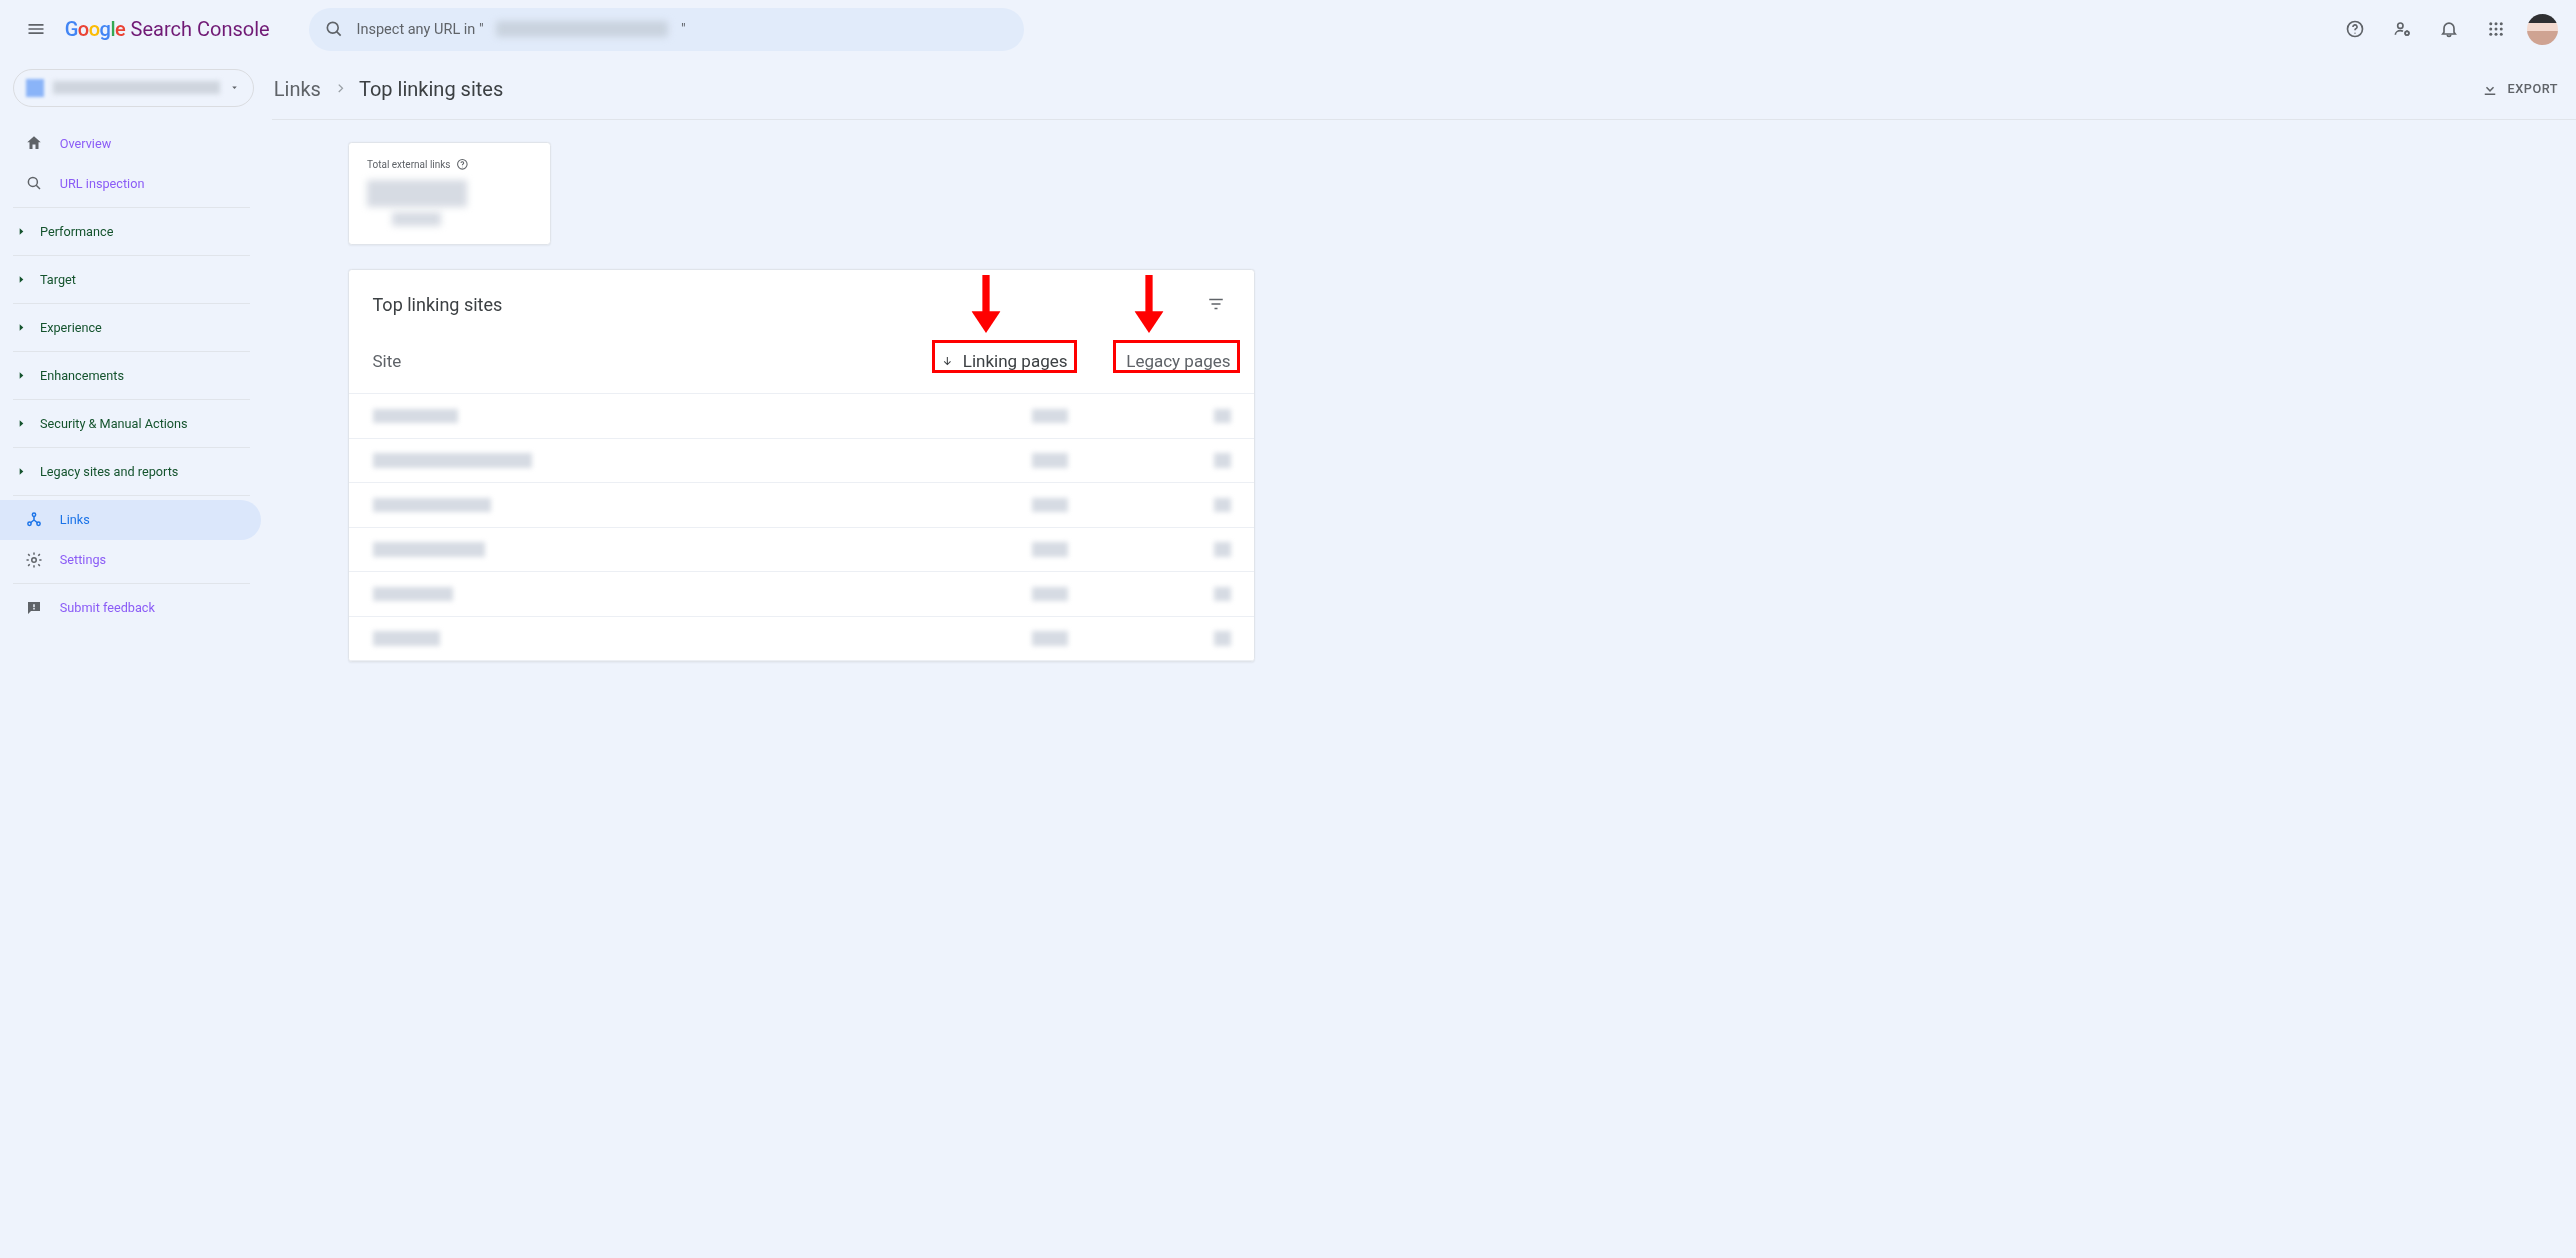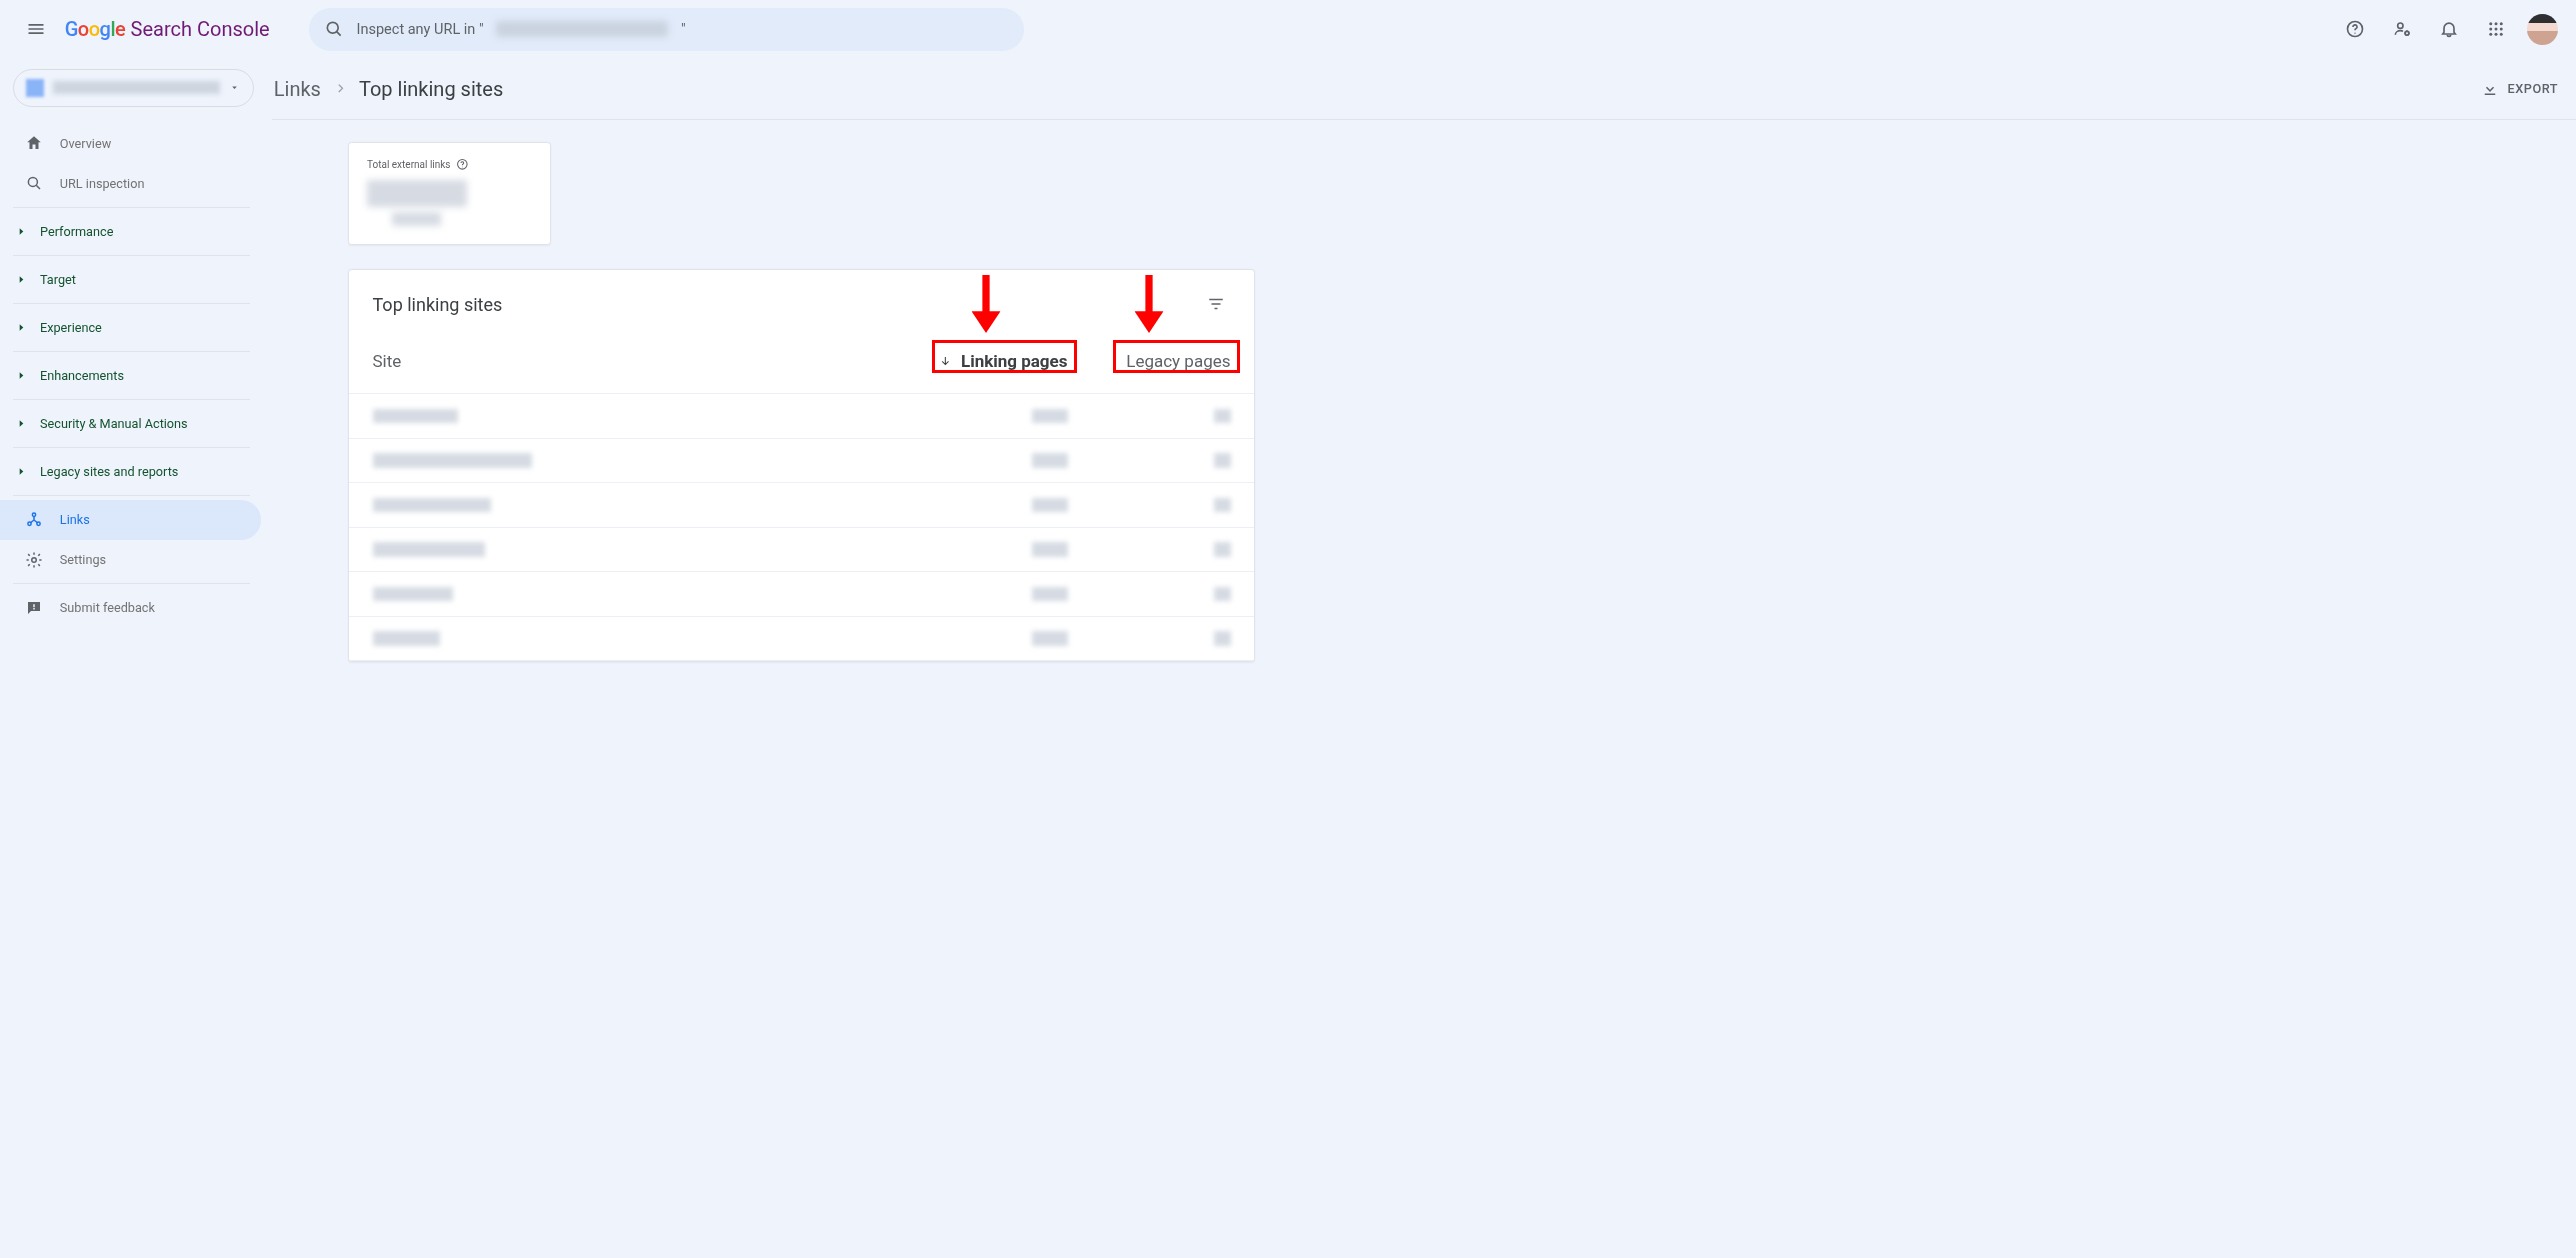--- a/index.html
+++ b/index.html
@@ -87,21 +87,21 @@
     width:18px; height:18px; background:#8ab4f8; filter: blur(1.8px);
   }
   .prop-name { flex:1; height:12.7px; background:#cfd5de; filter: blur(2.7px);}
   .prop-caret { color:#5f6368; }
 
   .nav-item, .nav-section {
     display:flex; align-items:center;
     height:40px;
     padding: 0 11px 0 23.5px;
     gap: 16.3px;
-    color:#737373;
+    color:#8b5cf6;
     cursor:pointer;
     border-radius: 0 20px 20px 0;
   }
   .nav-item.active { background:#dbe7fb; color:#1a73e8; }
   .nav-item.active svg { color:#1a73e8; }
   .nav-section { padding-left: 16.3px; gap:12.7px; color:#14532d; font-weight:400;}
   .nav-icon { width:20px; display:flex; justify-content:center; color:#5f6368;}
   .nav-divider { height:0.9px; background:#e0e4ea; margin: 3.6px 11px 3.6px 12.7px;}
 
   
@@ -146,21 +146,21 @@
   .table-title { font-size:18px; color:#3c4043;}
   .filter-btn { color:#5f6368; cursor:pointer; padding:5.4px;}
   .col-head {
     display:grid; grid-template-columns: 1fr 163px 163px;
     padding: 25px 23.5px 22px;
     font-size:17px; color:#5f6368;
     border-bottom:0.9px solid #eceff4;
     align-items:center;
   }
   .col-head .c2, .col-head .c3 { text-align:right; position:relative;}
-  .sort-ind { display:inline-flex; align-items:center; gap:9px; color:#3c4043; font-weight:700;}
+  .sort-ind { display:inline-flex; align-items:center; gap:9px; color:#3c4043; font-weight:400;}
   .hi-box {
     position:absolute; border:3.6px solid #ff0000;
     pointer-events:none;
   }
   .hi-box.b1 { right:-9px; top:-11px; width:145px; height:33px;}
   .hi-box.b2 { right:-9px; top:-11px; width:127px; height:33px;}
   .arrow-down {
     position:absolute; color:#ff0000;
     top:-76px; left:50%; transform:translateX(-50%);
   }

